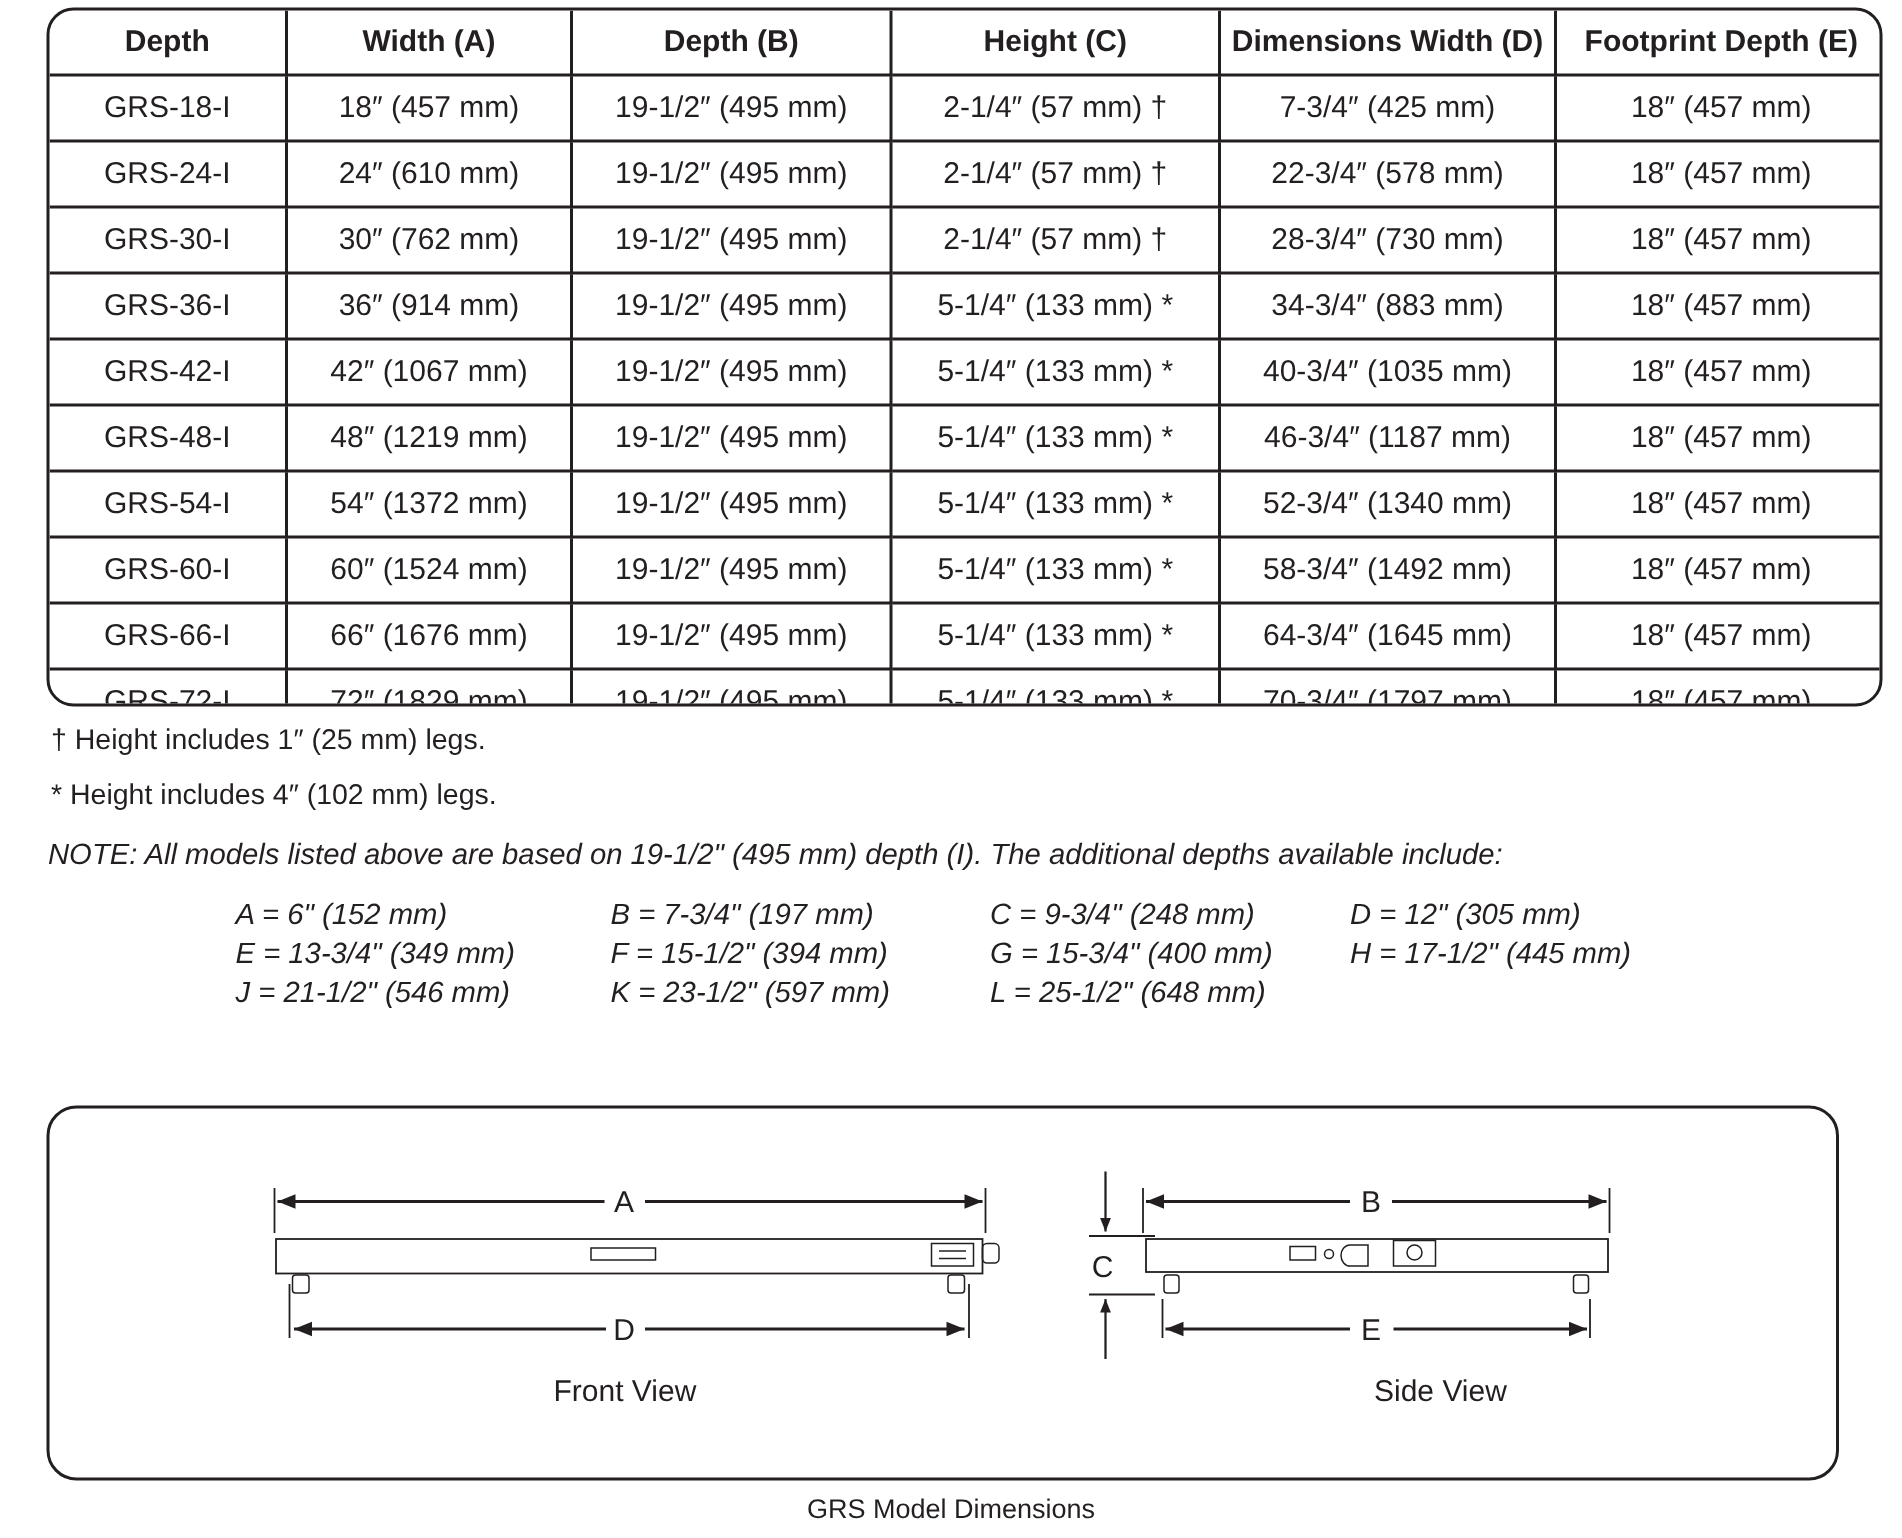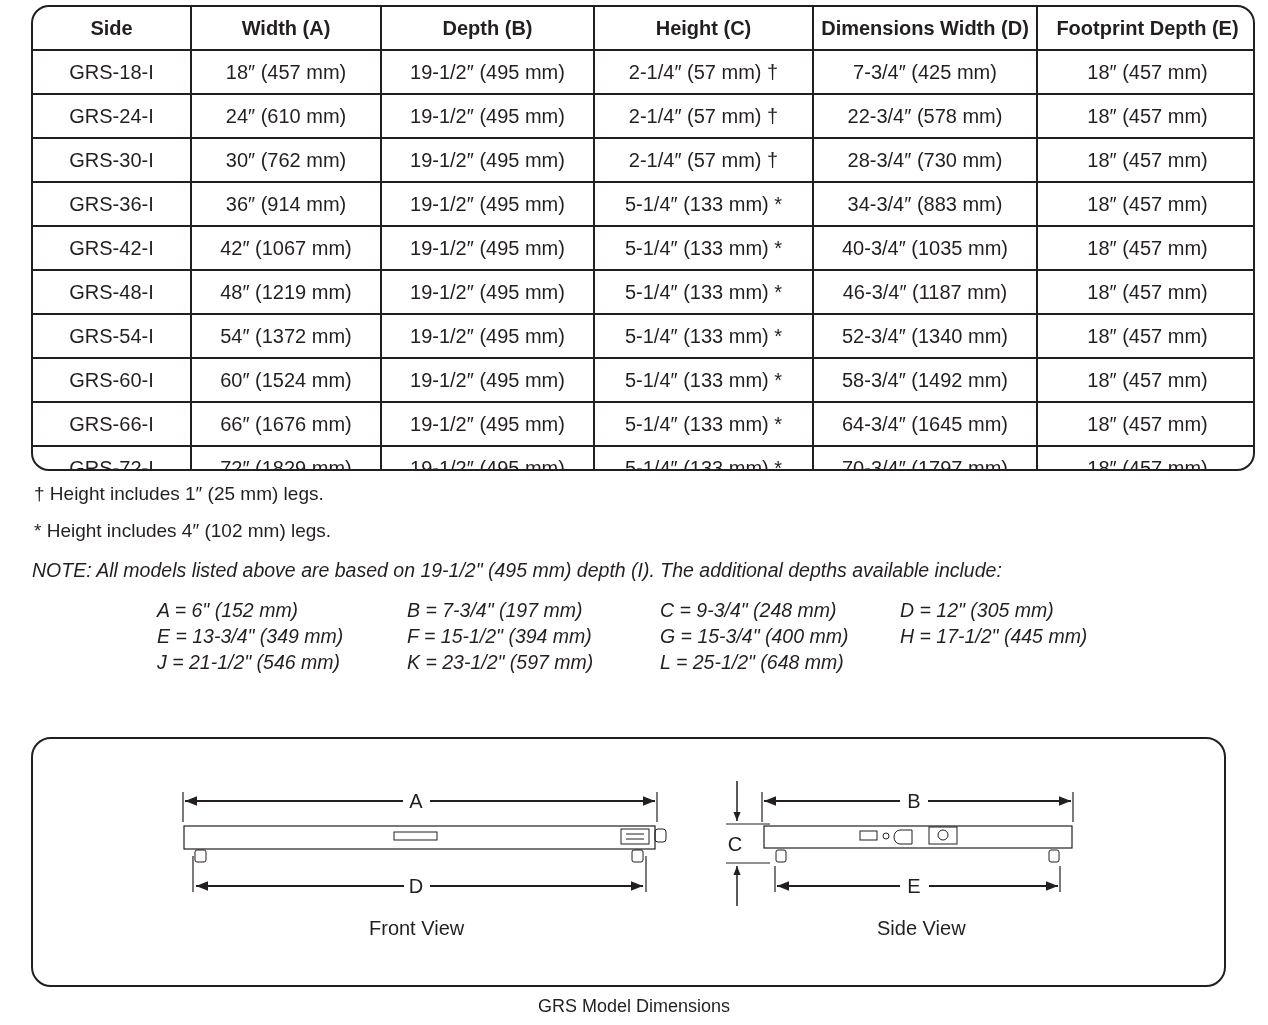--- a/index.html
+++ b/index.html
@@ -35,21 +35,21 @@
     <colgroup>
       <col style="width:158px">
         <col style="width:190px">
         <col style="width:213px">
       <col style="width:219px">
         <col style="width:224px">
         <col style="width:220px">
     </colgroup>
     <thead>
       <tr>
-        <th>Side</th>
+        <th>Depth</th>
         <th>Width (A)</th>
         <th>Depth (B)</th>
         <th>Height (C)</th>
         <th>Dimensions Width (D)</th>
         <th>Footprint Depth (E)</th>
       </tr>
     </thead>
     <tbody id="tbody">
         <tr>
           <td>GRS-18-I</td>
@@ -211,14 +211,14 @@
     <line x1="1060" y1="866" x2="1060" y2="892" stroke-width="1.2"></line>
     <line x1="777" y1="886" x2="900" y2="886" stroke-width="2" marker-start="url(#ar)"></line>
     <line x1="929" y1="886" x2="1058" y2="886" stroke-width="2" marker-end="url(#ar)"></line>
     <text x="914" y="808" font-size="20" fill="#231f20" stroke="none" text-anchor="middle">B</text>
     <text x="735" y="851" font-size="20" fill="#231f20" stroke="none" text-anchor="middle">C</text>
     <text x="914" y="893" font-size="20" fill="#231f20" stroke="none" text-anchor="middle">E</text>
   </g>
 </svg>
 
 <div class="cap" style="left:369px; top:917px;">Front View</div>
-<div class="cap" style="left:877px; top:917px;">Side View</div>
+<div class="cap" style="left:916px; top:917px;">Side View</div>
 <div class="caption">GRS Model Dimensions</div>
 
 </body></html>

